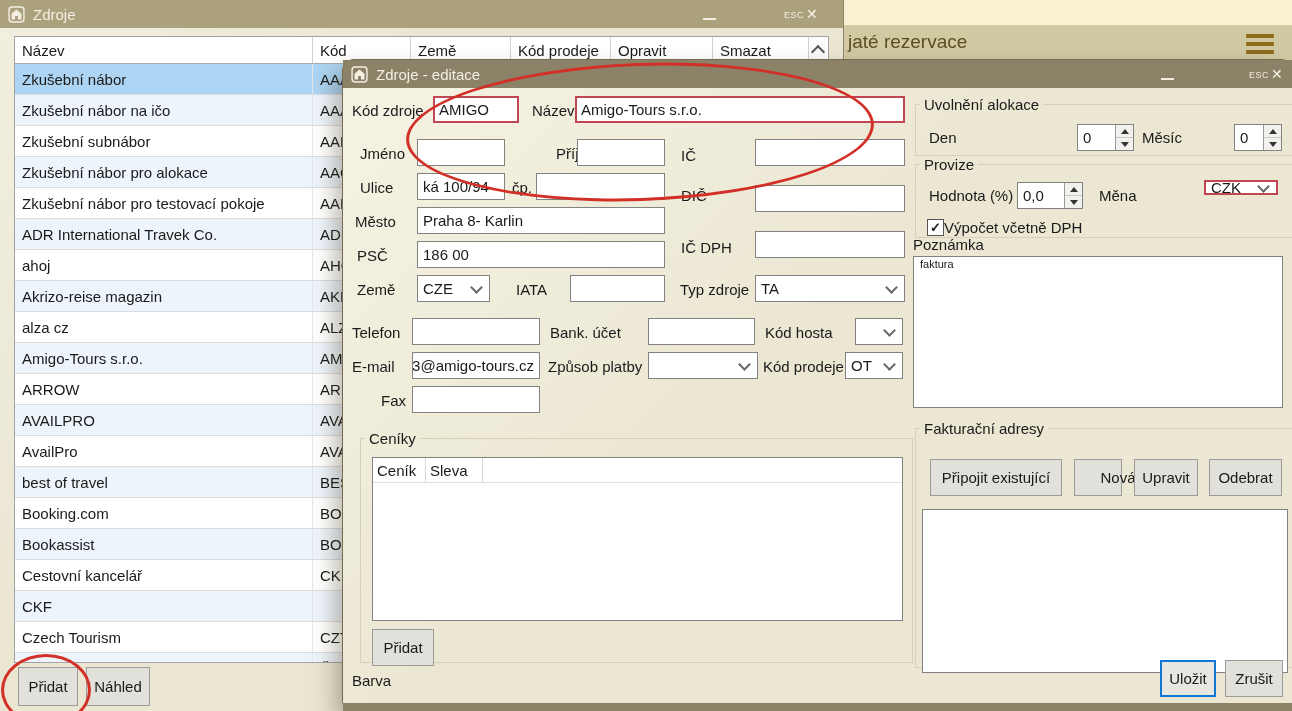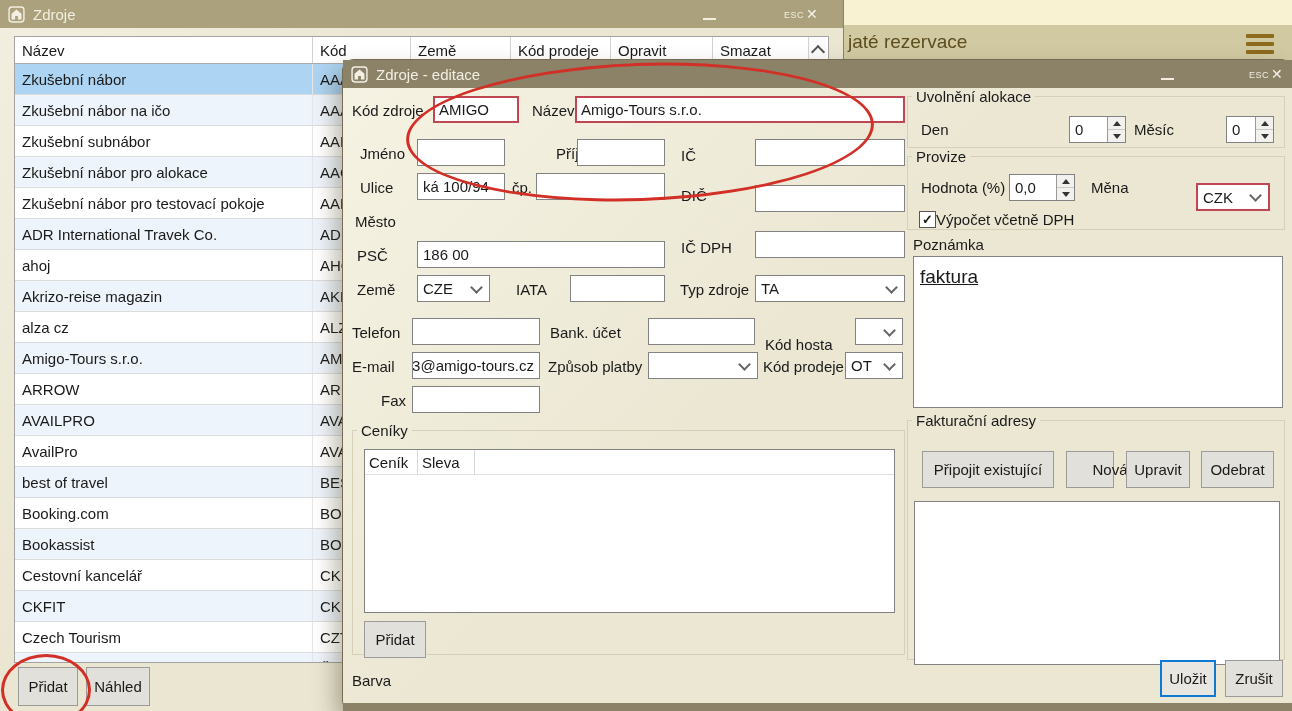--- a/index.html
+++ b/index.html
@@ -50,29 +50,29 @@
   .combo{position:absolute;background:#fff;border:1px solid #828282;box-sizing:border-box;font-size:15px;padding:3px 20px 3px 5px;display:flex;align-items:center;white-space:nowrap;overflow:hidden;cursor:pointer;}
   .combo.red{border:2px solid #c14653;}
   .combo::after{content:"";position:absolute;right:8px;top:50%;width:7px;height:7px;margin-top:-6px;border-right:2px solid #666;border-bottom:2px solid #666;transform:rotate(45deg);}
   .spin{position:absolute;background:#fff;border:1px solid #828282;box-sizing:border-box;display:flex;}
   .spin .val{flex:1;font-size:15px;padding:2px 5px;display:flex;align-items:center;overflow:hidden;}
   .spin .arr{width:17px;border-left:1px solid #9a9a9a;display:flex;flex-direction:column;}
   .spin .sb{flex:1;display:flex;align-items:center;justify-content:center;background:#f2f1ee;border-bottom:1px solid #c9c9c9;cursor:pointer;}
   .spin .sb:last-child{border-bottom:none;}
   .tri-up{width:0;height:0;border-left:4px solid transparent;border-right:4px solid transparent;border-bottom:5px solid #333;}
   .tri-dn{width:0;height:0;border-left:4px solid transparent;border-right:4px solid transparent;border-top:5px solid #333;}
-  fieldset.grp{position:absolute;margin:0;padding:0;border:1px solid #d6d0b8;box-sizing:border-box;}
+  fieldset.grp{position:absolute;margin:8px;padding:0;border:1px solid #d6d0b8;box-sizing:border-box;}
   fieldset.grp legend{font-size:15px;padding:0 4px;margin-left:4px;}
   .panel{position:absolute;background:#fff;border:1px solid #828282;box-sizing:border-box;font-size:15px;}
   .panel .ph{display:flex;height:24px;border-bottom:1px solid #e0e0e0;}
   .panel .phc{display:flex;align-items:center;padding:0 4px;border-right:1px solid #d8d8d8;font-size:15px;}
   .cb{position:absolute;display:flex;align-items:center;font-size:15px;cursor:pointer;}
   .cbbox{width:17px;height:17px;background:#fff;border:1px solid #555;box-sizing:border-box;display:flex;align-items:center;justify-content:center;}
   .cbbox::after{content:"✓";font-size:13px;font-weight:bold;color:#1a1a1a;}
-  .note{padding:9px 6px;font-size:19px;text-decoration:underline;}
+  .note{padding:1px 6px;font-size:11px;}
   
   .anno{position:absolute;border:3px solid #d22f27;border-radius:50%;pointer-events:none;z-index:50;background:transparent;}
   .houseicon{flex:0 0 auto;display:flex;}
 </style>
 </head>
 <body>
 
 <div class="band">
   <div class="band-title">jaté rezervace</div>
   <div class="hamburger">
@@ -188,21 +188,20 @@
           <div class="tc">Bookassist</div>
           <div class="tc">BOO</div>
           <div class="tc fill"></div>
         </div>
       <div class="trow">
           <div class="tc">Cestovní kancelář</div>
           <div class="tc">CK</div>
           <div class="tc fill"></div>
         </div>
       <div class="trow">
-          <div class="tc">CKFIT</div>
           <div class="tc">CKF</div>
           <div class="tc fill"></div>
         </div>
       <div class="trow">
           <div class="tc">Czech Tourism</div>
           <div class="tc">CZT</div>
           <div class="tc fill"></div>
         </div>
       <div class="trow">
           <div class="tc">čedok</div>
@@ -243,38 +242,39 @@
   <div class="fld" style="left:412px;top:79px;width:150px;height:27px;"></div>
 
   <div class="lbl" style="left:17px;top:119px;">Ulice</div>
   <div class="fld" style="left:74px;top:113px;width:88px;height:27px;">ká 100/94</div>
   <div class="lbl" style="left:169px;top:119px;">čp.</div>
   <div class="fld" style="left:193px;top:113px;width:129px;height:27px;"></div>
   <div class="lbl" style="left:338px;top:127px;">DIČ</div>
   <div class="fld" style="left:412px;top:125px;width:150px;height:27px;"></div>
 
   <div class="lbl" style="left:12px;top:153px;">Město</div>
+  <div class="fld" style="left:74px;top:147px;width:248px;height:27px;">Praha 8- Karlin</div>
 
   <div class="lbl" style="left:14px;top:187px;">PSČ</div>
   <div class="fld" style="left:74px;top:181px;width:248px;height:27px;">186 00</div>
   <div class="lbl" style="left:338px;top:179px;">IČ DPH</div>
   <div class="fld" style="left:412px;top:171px;width:150px;height:27px;"></div>
 
   <div class="lbl" style="left:14px;top:221px;">Země</div>
   <div class="combo" style="left:74px;top:215px;width:73px;height:27px;">CZE</div>
   <div class="lbl" style="left:173px;top:221px;">IATA</div>
   <div class="fld" style="left:227px;top:215px;width:95px;height:27px;"></div>
   <div class="lbl" style="left:337px;top:221px;">Typ zdroje</div>
   <div class="combo" style="left:412px;top:215px;width:150px;height:27px;">TA</div>
 
   <div class="lbl" style="left:9px;top:264px;">Telefon</div>
   <div class="fld" style="left:69px;top:258px;width:128px;height:27px;"></div>
   <div class="lbl" style="left:207px;top:264px;">Bank. účet</div>
   <div class="fld" style="left:305px;top:258px;width:107px;height:27px;"></div>
-  <div class="lbl" style="left:422px;top:276px;">Kód hosta</div>
+  <div class="lbl" style="left:422px;top:264px;">Kód hosta</div>
   <div class="combo" style="left:512px;top:258px;width:48px;height:27px;"></div>
 
   <div class="lbl" style="left:9px;top:298px;">E-mail</div>
   <div class="fld align-end" style="left:69px;top:292px;width:128px;height:27px;">ı3@amigo-tours.cz</div>
   <div class="lbl" style="left:205px;top:298px;">Způsob platby</div>
   <div class="combo" style="left:305px;top:292px;width:110px;height:27px;"></div>
   <div class="lbl" style="left:420px;top:298px;">Kód prodeje</div>
   <div class="combo" style="left:502px;top:292px;width:58px;height:27px;">OT</div>
 
   <div class="lbl" style="left:38px;top:332px;">Fax</div>
@@ -328,21 +328,21 @@
       <div class="arr">
           <div class="sb">
             <i class="tri-up"></i>
           </div>
           <div class="sb">
             <i class="tri-dn"></i>
           </div>
         </div>
     </div>
     <div class="lbl" style="left:183px;top:14px;">Měna</div>
-    <div class="combo red" style="left:288px;top:18px;width:74px;height:28px;">CZK</div>
+    <div class="combo red" style="left:288px;top:7px;width:74px;height:15px;">CZK</div>
     <div class="cb" style="left:11px;top:46px;">
       <span class="cbbox"></span>
       <span>Výpočet včetně DPH</span>
     </div>
   </fieldset>
 
   <div class="lbl" style="left:570px;top:176px;">Poznámka</div>
   <div class="panel note" style="left:570px;top:196px;width:370px;height:152px;">faktura</div>
 
   <fieldset class="grp" style="left:564px;top:352px;width:378px;height:248px;">

